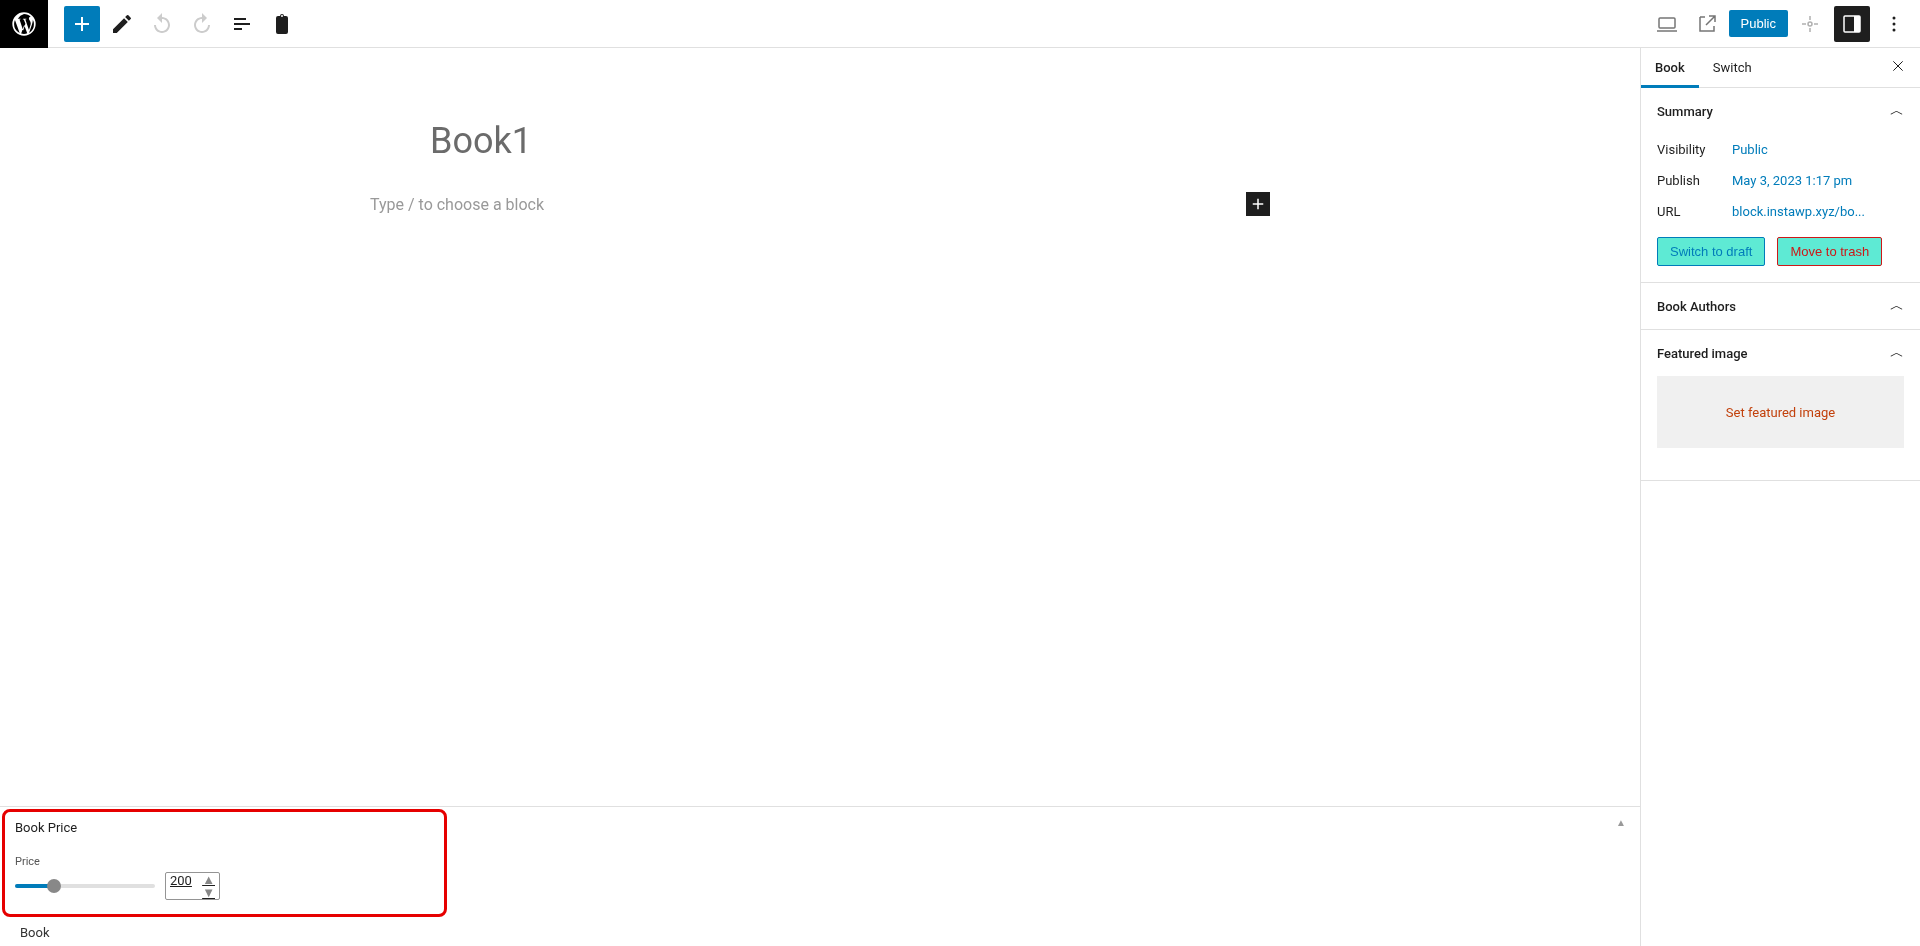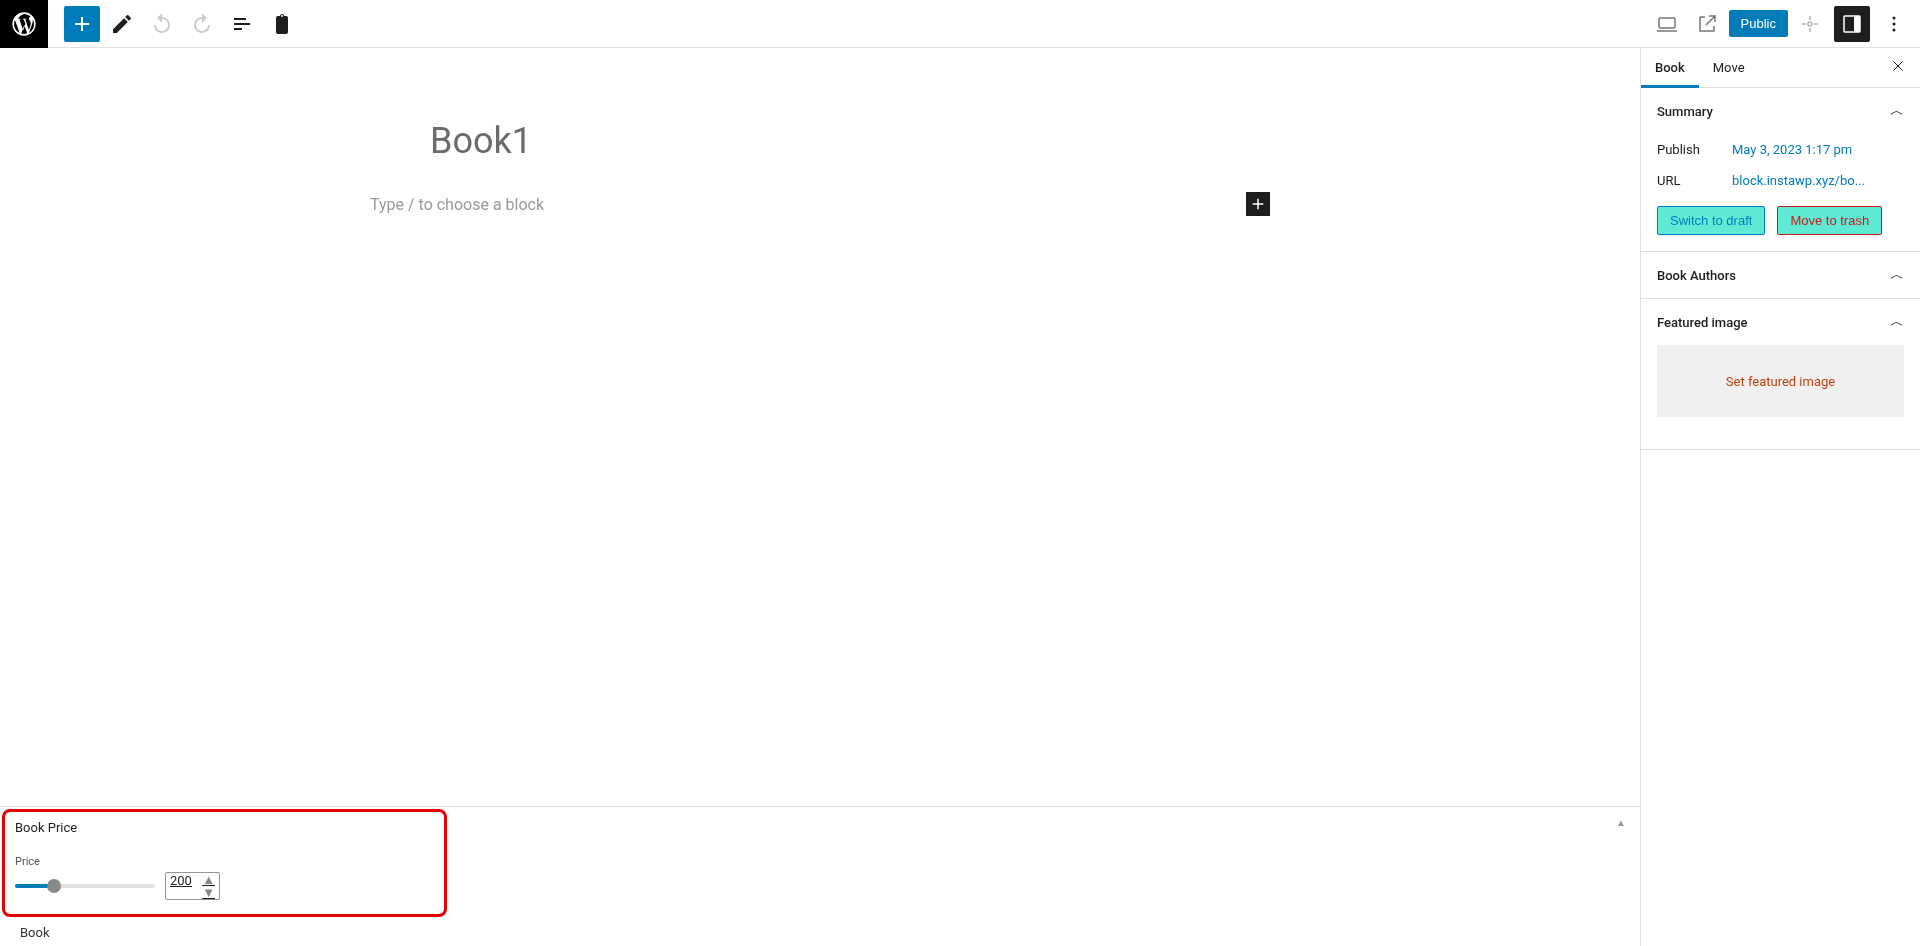--- a/index.html
+++ b/index.html
@@ -173,35 +173,39 @@
           </div>
         </div>
       </div>
       <div class="breadcrumb">Book</div>
     </div>
   </div>
 
   <div class="sidebar">
     <div class="sidebar-tabs">
       <div class="sb-tab active">Book</div>
-      <div class="sb-tab">Move</div>
+      <div class="sb-tab">Switch</div>
       <div class="close-sidebar">
         <svg viewBox="0 0 24 24">
             <path d="M5 5l14 14M19 5L5 19" stroke="#1e1e1e" stroke-width="1.5"></path>
           </svg>
       </div>
     </div>
 
     <div class="panel-section">
       <div class="panel-header">
         <span>Summary</span>
         <span class="chev">︿</span>
       </div>
       <div class="panel-body">
         <div class="summary-row">
+          <span class="summary-label">Visibility</span>
+          <span class="summary-value">Public</span>
+        </div>
+        <div class="summary-row">
           <span class="summary-label">Publish</span>
           <span class="summary-value">May 3, 2023 1:17 pm</span>
         </div>
         <div class="summary-row">
           <span class="summary-label">URL</span>
           <span class="summary-value">block.instawp.xyz/bo...</span>
         </div>
         <div class="action-row">
           <button class="btn-outline">Switch to draft</button>
           <button class="btn-outline danger">Move to trash</button>

